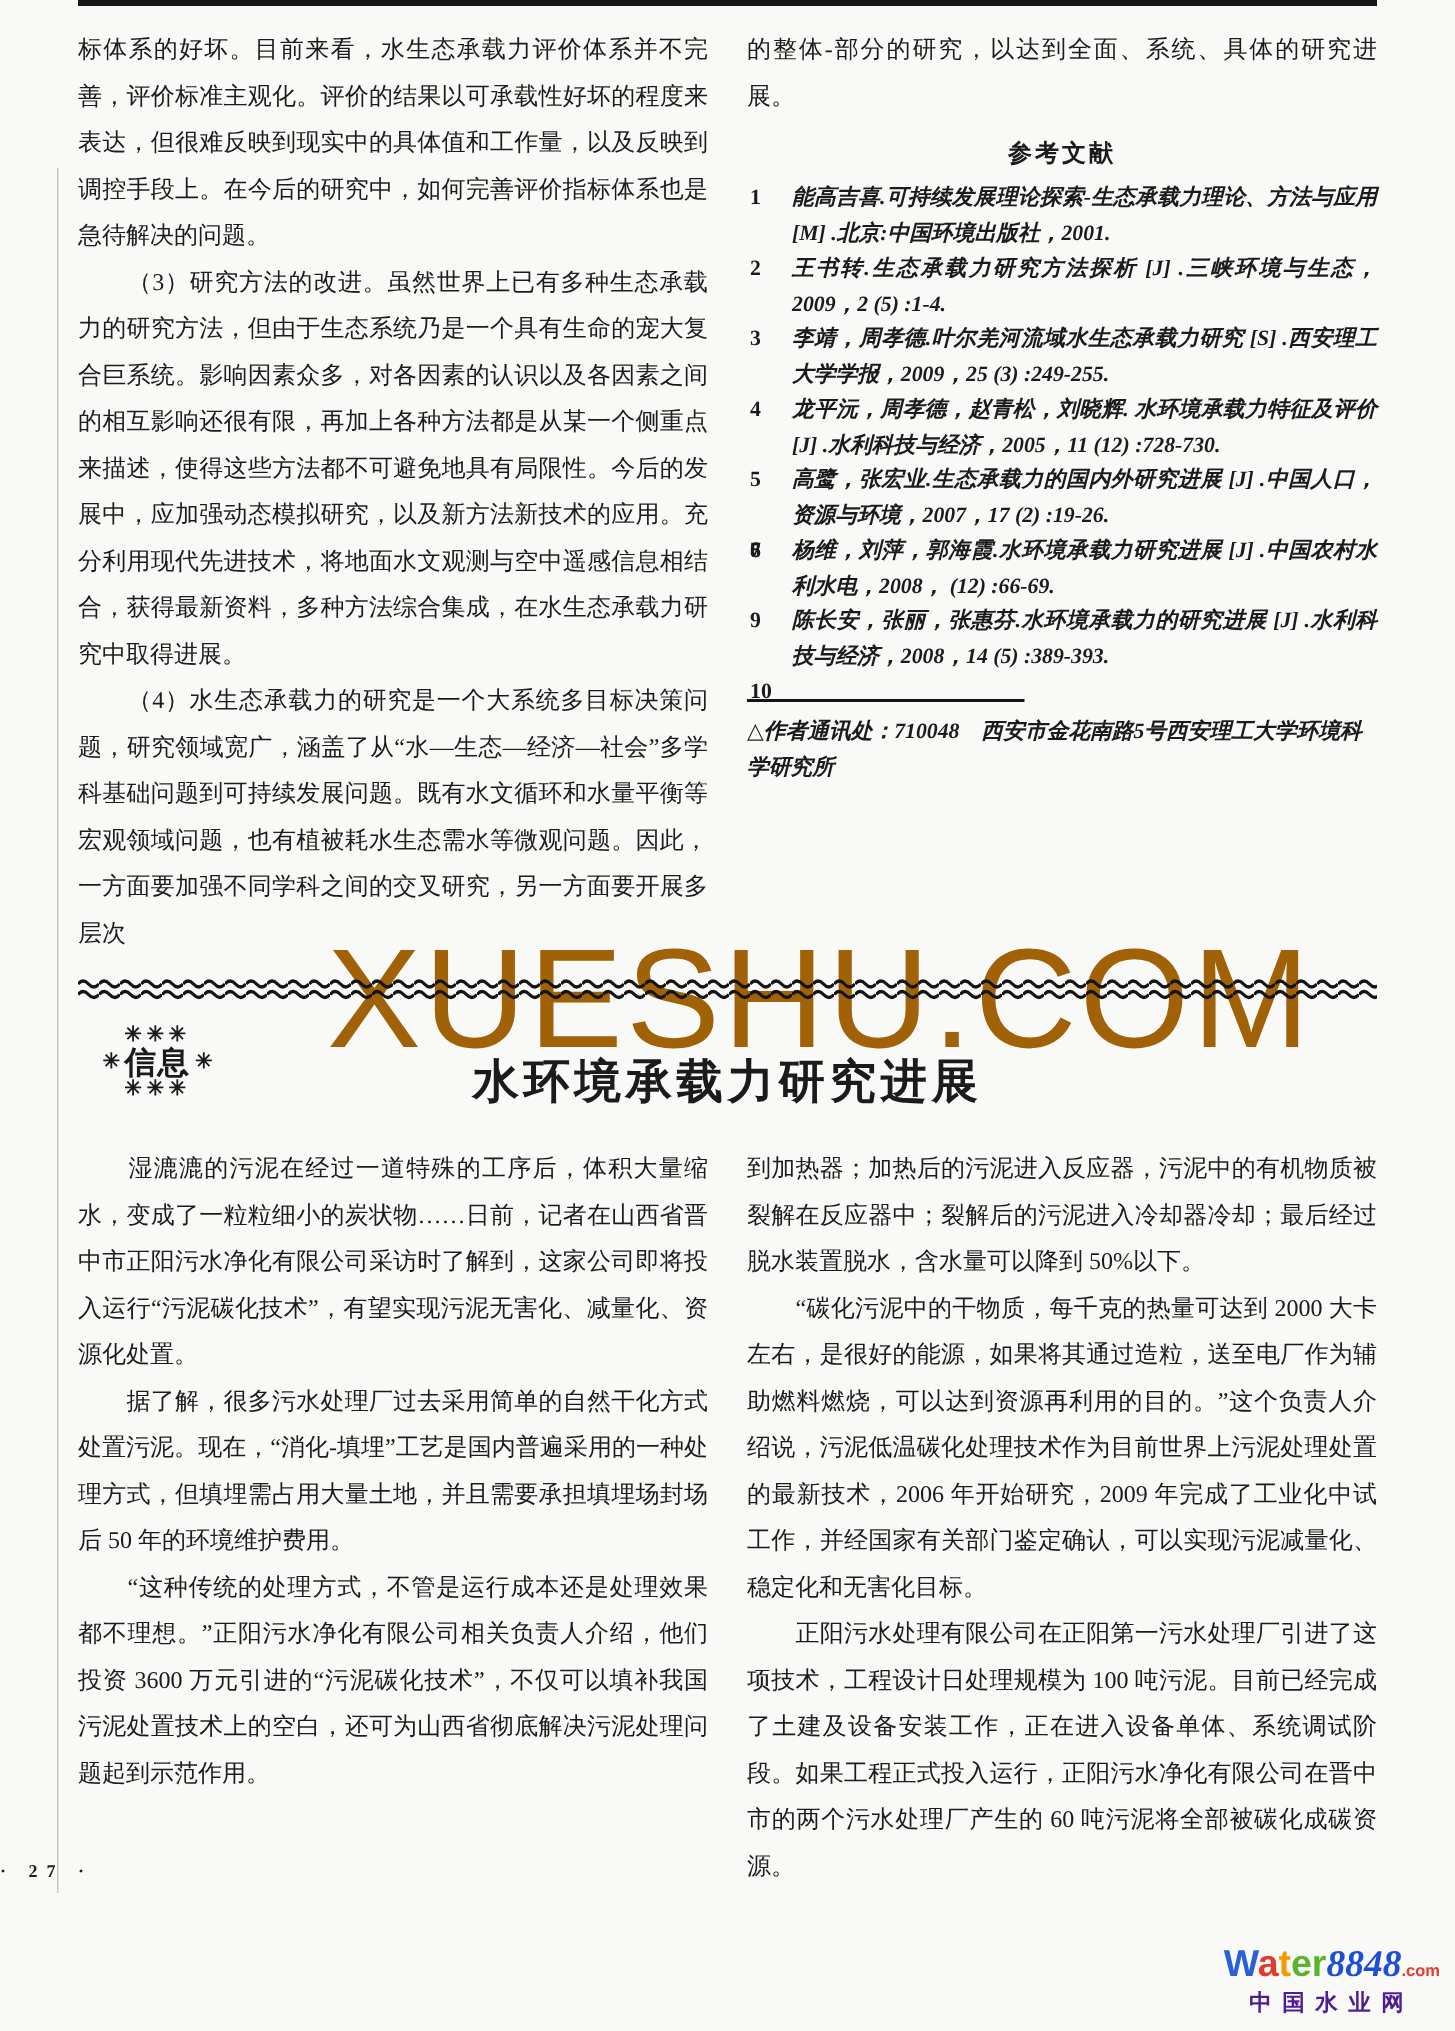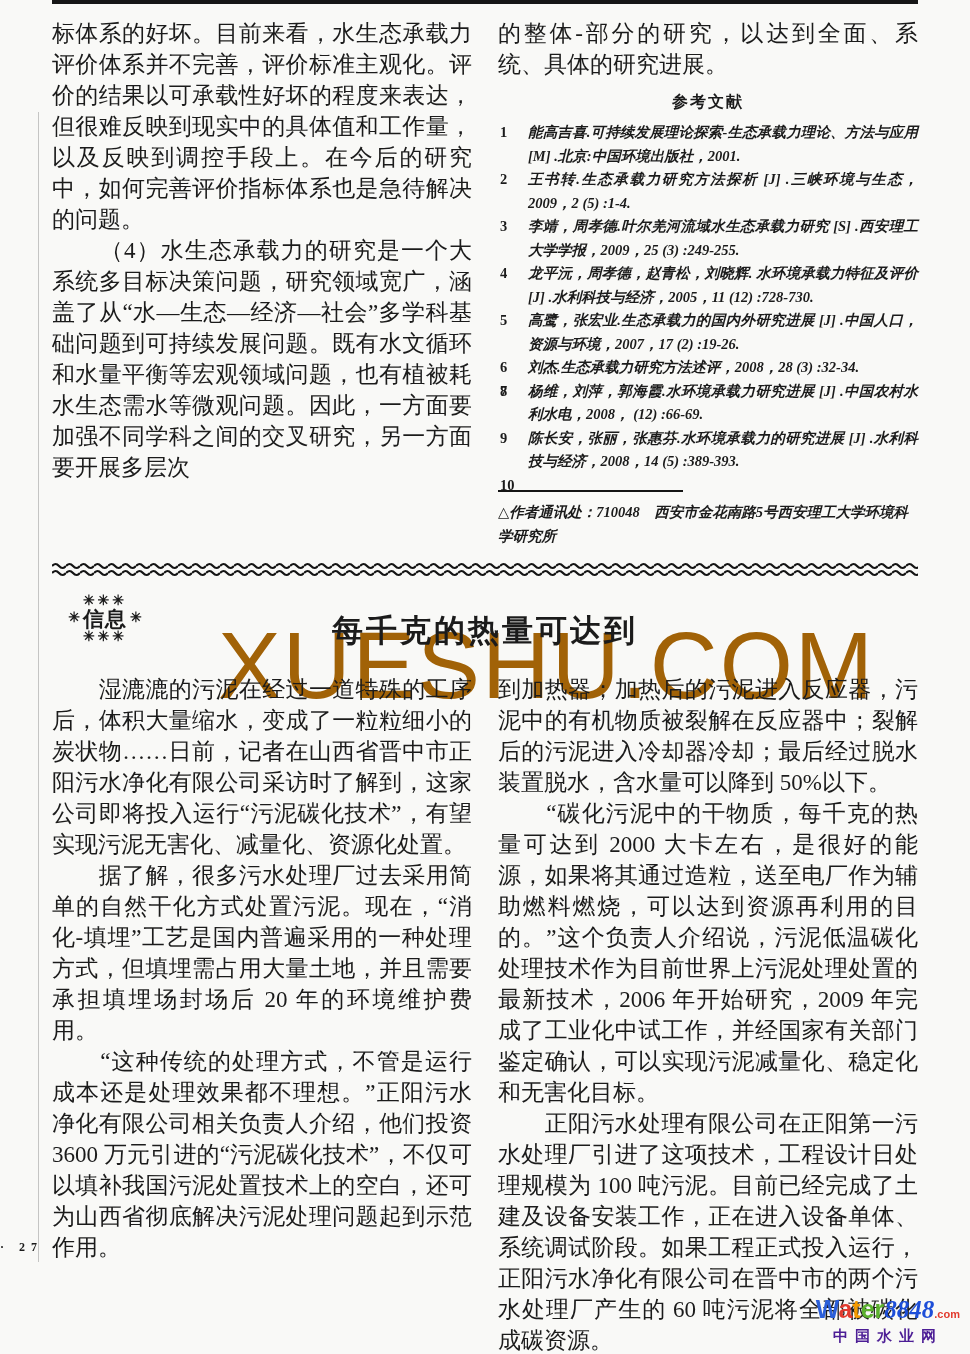--- a/index.html
+++ b/index.html
@@ -26,21 +26,21 @@
     padding-top:68px; padding-bottom:10px;
   }
   .jheader .en { font-size:19px; font-weight:700; letter-spacing:1px; }
   .jheader .cn { font-size:20px; font-weight:700; letter-spacing:14px; }
   .jheader .vol { font-size:18px; font-weight:700; }
   .header-rule { height:4px; background:#161616; margin-bottom:14px; }
   
   .two-col { display:flex; gap:26px; }
   .col { width:420px; }
   .body-p {
-    font-size:23px; line-height:31px; text-align:justify;
+    font-size:16px; line-height:31px; text-align:justify;
     font-weight:500; margin:0;
   }
   
   .refs-title { font-size:16px; font-weight:700; text-align:center; margin:12px 0 8px; letter-spacing:2px; }
   .ref { position:relative; padding-left:30px; font-size:14.5px; line-height:23.5px; font-style:italic; font-weight:600; text-align:justify; }
   .ref-num { position:absolute; left:2px; font-style:normal; font-weight:700; }
   .footnote-rule { width:185px; border-top:2px solid #141414; margin:16px 0 8px; }
   .footnote { font-size:14.5px; line-height:24px; font-style:italic; font-weight:600; }
   
   .wavy { margin:14px 0 10px; line-height:0; }
@@ -73,20 +73,21 @@
 <div class="page">
   <div class="scan-edge"></div>
   <div class="watermark">XUESHU.COM</div>
 
   <div class="content">
     <div class="header-rule"></div>
 
     <section class="two-col">
       <div class="col">
           <p class="body-p">标体系的好坏。目前来看，水生态承载力评价体系并不完善，评价标准主观化。评价的结果以可承载性好坏的程度来表达，但很难反映到现实中的具体值和工作量，以及反映到调控手段上。在今后的研究中，如何完善评价指标体系也是急待解决的问题。</p>
+          <p class="body-p">　　（3）研究方法的改进。虽然世界上已有多种生态承载力的研究方法，但由于生态系统乃是一个具有生命的宠大复合巨系统。影响因素众多，对各因素的认识以及各因素之间的相互影响还很有限，再加上各种方法都是从某一个侧重点来描述，使得这些方法都不可避免地具有局限性。今后的发展中，应加强动态模拟研究，以及新方法新技术的应用。充分利用现代先进技术，将地面水文观测与空中遥感信息相结合，获得最新资料，多种方法综合集成，在水生态承载力研究中取得进展。</p>
           <p class="body-p">　　（4）水生态承载力的研究是一个大系统多目标决策问题，研究领域宽广，涵盖了从“水—生态—经济—社会”多学科基础问题到可持续发展问题。既有水文循环和水量平衡等宏观领域问题，也有植被耗水生态需水等微观问题。因此，一方面要加强不同学科之间的交叉研究，另一方面要开展多层次</p>
         </div>
       <div class="col">
         <p class="body-p">的整体-部分的研究，以达到全面、系统、具体的研究进展。</p>
         <h3 class="refs-title">参考文献</h3>
         <div class="refs">
             <div class="ref">
             <span class="ref-num">1</span>
             <span class="ref-text">能高吉喜.可持续发展理论探索-生态承载力理论、方法与应用 [M] .北京:中国环境出版社，2001.</span>
           </div>
@@ -101,21 +102,20 @@
             <div class="ref">
             <span class="ref-num">4</span>
             <span class="ref-text">龙平沅，周孝德，赵青松，刘晓辉. 水环境承载力特征及评价 [J] .水利科技与经济，2005，11 (12) :728-730.</span>
           </div>
             <div class="ref">
             <span class="ref-num">5</span>
             <span class="ref-text">高鹭，张宏业.生态承载力的国内外研究进展 [J] .中国人口，资源与环境，2007，17 (2) :19-26.</span>
           </div>
             <div class="ref">
             <span class="ref-num">6</span>
-            <span class="ref-text">刘杰.生态承载力研究方法述评，2008，28 (3) :32-34.</span>
           </div>
             <div class="ref">
             <span class="ref-num">7</span>
           </div>
             <div class="ref">
             <span class="ref-num">8</span>
             <span class="ref-text">杨维，刘萍，郭海霞.水环境承载力研究进展 [J] .中国农村水利水电，2008，  (12) :66-69.</span>
           </div>
             <div class="ref">
             <span class="ref-num">9</span>
@@ -146,26 +146,26 @@
       <div class="a2-head">
         <div class="badge">
           <div class="orn">✳✳✳</div>
           <div class="mid">
             <span class="side">✳</span>
             <span class="label">信息</span>
             <span class="side">✳</span>
           </div>
           <div class="orn">✳✳✳</div>
         </div>
-        <h1 class="a2-title">每千克的热量可达到</h1>
+        <h1 class="a2-title">水环境承载力研究进展</h1>
       </div>
       <div class="two-col">
         <div class="col">
             <p class="body-p">　　湿漉漉的污泥在经过一道特殊的工序后，体积大量缩水，变成了一粒粒细小的炭状物……日前，记者在山西省晋中市正阳污水净化有限公司采访时了解到，这家公司即将投入运行“污泥碳化技术”，有望实现污泥无害化、减量化、资源化处置。</p>
-            <p class="body-p">　　据了解，很多污水处理厂过去采用简单的自然干化方式处置污泥。现在，“消化-填埋”工艺是国内普遍采用的一种处理方式，但填埋需占用大量土地，并且需要承担填埋场封场后 20 年的环境维护费用。</p>
+            <p class="body-p">　　据了解，很多污水处理厂过去采用简单的自然干化方式处置污泥。现在，“消化-填埋”工艺是国内普遍采用的一种处理方式，但填埋需占用大量土地，并且需要承担填埋场封场后 50 年的环境维护费用。</p>
             <p class="body-p">　　“这种传统的处理方式，不管是运行成本还是处理效果都不理想。”正阳污水净化有限公司相关负责人介绍，他们投资 3600 万元引进的“污泥碳化技术”，不仅可以填补我国污泥处置技术上的空白，还可为山西省彻底解决污泥处理问题起到示范作用。</p>
           </div>
         <div class="col">
           <div>
               <p class="body-p">到加热器；加热后的污泥进入反应器，污泥中的有机物质被裂解在反应器中；裂解后的污泥进入冷却器冷却；最后经过脱水装置脱水，含水量可以降到 50%以下。</p>
               <p class="body-p">　　“碳化污泥中的干物质，每千克的热量可达到 2000 大卡左右，是很好的能源，如果将其通过造粒，送至电厂作为辅助燃料燃烧，可以达到资源再利用的目的。”这个负责人介绍说，污泥低温碳化处理技术作为目前世界上污泥处理处置的最新技术，2006 年开始研究，2009 年完成了工业化中试工作，并经国家有关部门鉴定确认，可以实现污泥减量化、稳定化和无害化目标。</p>
               <p class="body-p">　　正阳污水处理有限公司在正阳第一污水处理厂引进了这项技术，工程设计日处理规模为 100 吨污泥。目前已经完成了土建及设备安装工作，正在进入设备单体、系统调试阶段。如果工程正式投入运行，正阳污水净化有限公司在晋中市的两个污水处理厂产生的 60 吨污泥将全部被碳化成碳资源。</p>
             </div>
 
         </div>

